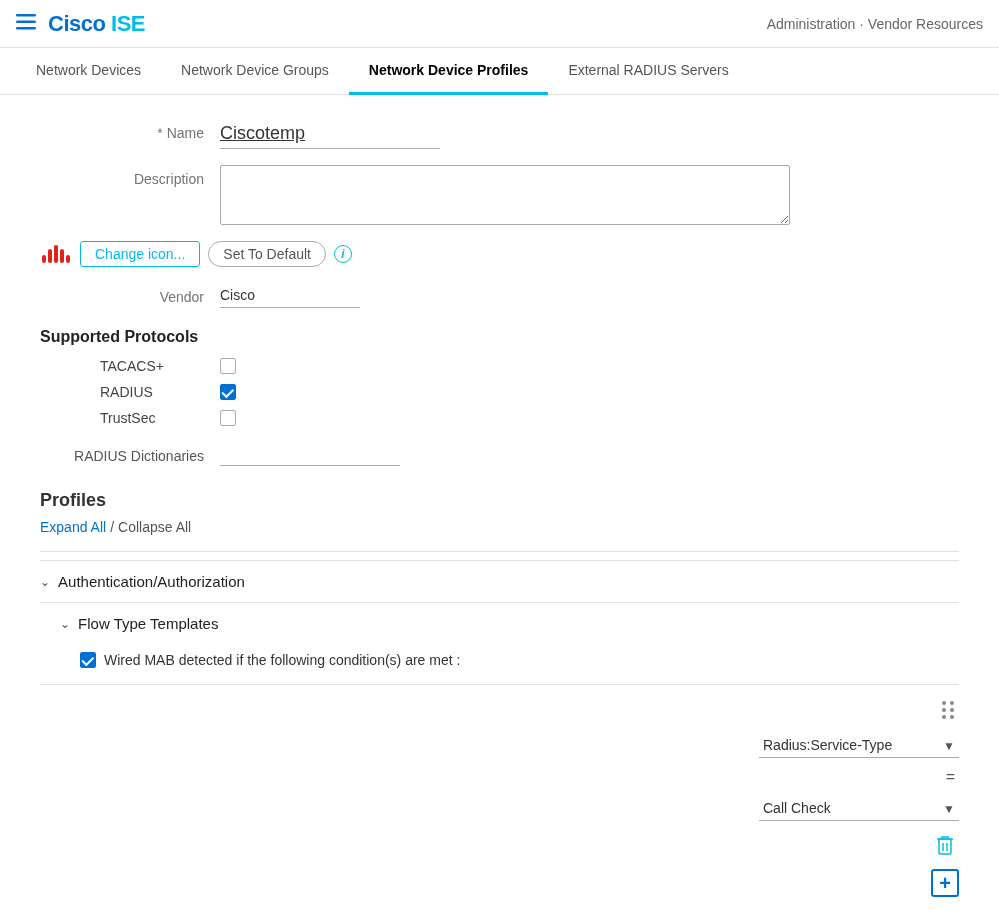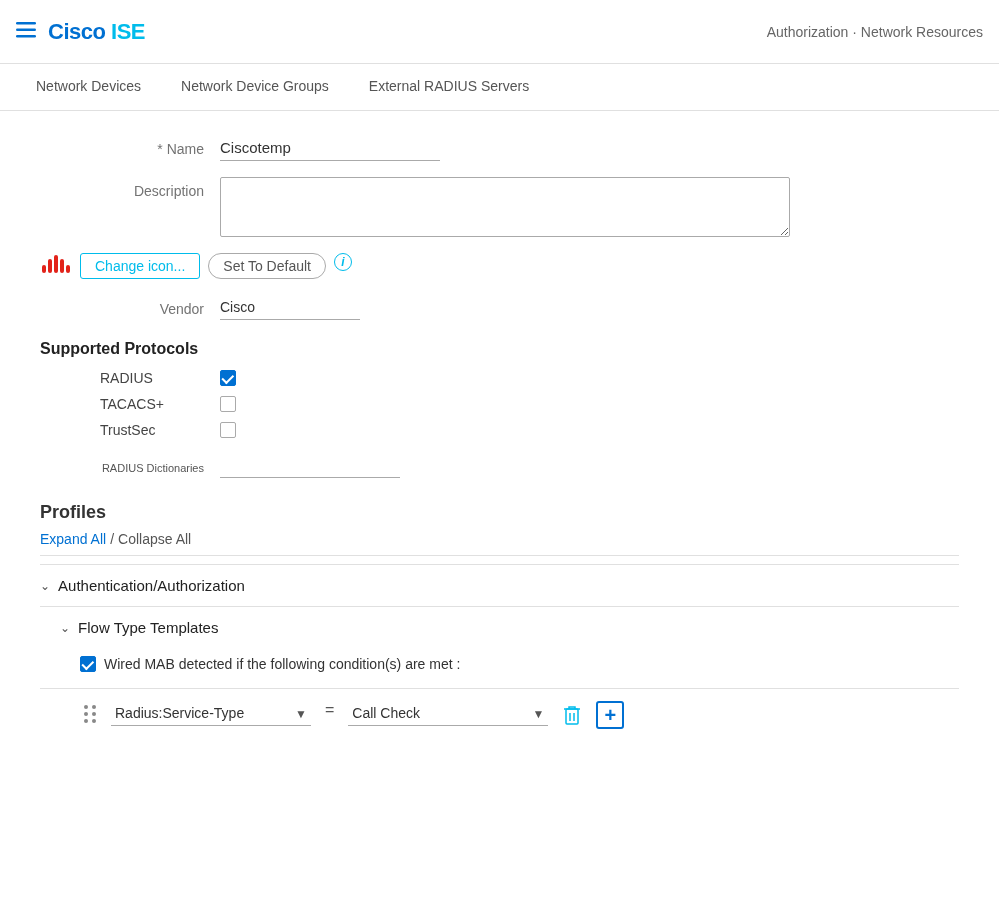--- a/index.html
+++ b/index.html
@@ -3,21 +3,21 @@
   <meta charset="utf-8">
   <style>
     * { box-sizing: border-box; margin: 0; padding: 0; }
     body { font-family: -apple-system, BlinkMacSystemFont, 'Segoe UI', Arial, sans-serif; font-size: 14px; color: #333; background: #fff; }
 
     
     .top-bar {
       display: flex;
       align-items: center;
       padding: 0 16px;
-      height: 64px;
+      height: 48px;
       background: #fff;
       border-bottom: 1px solid #e0e0e0;
     }
     .hamburger {
       cursor: pointer;
       margin-right: 12px;
       color: #0070d2;
       font-size: 20px;
     }
     .logo {
@@ -73,42 +73,43 @@
       padding-top: 6px;
       color: #737373;
       font-size: 14px;
       flex-shrink: 0;
     }
 
     .form-input {
       border: none;
       border-bottom: 1px solid #aaa;
       outline: none;
-      font-size: 15px;
+      font-size: 18px;
       padding: 4px 0;
       width: 220px;
       color: #333;
+      text-decoration: underline;
     }
 
     .form-textarea {
       border: 1px solid #aaa;
       border-radius: 2px;
       outline: none;
       font-size: 14px;
       padding: 6px;
       width: 570px;
       height: 60px;
       resize: vertical;
       color: #333;
     }
 
     
     .icon-row {
       display: flex;
-      align-items: flex-start;
+      align-items: center;
       gap: 8px;
     }
     .cisco-icon {
       display: inline-flex;
       align-items: center;
       justify-content: center;
       width: 32px;
       height: 22px;
     }
     
@@ -212,38 +213,38 @@
       display: flex;
       align-items: center;
       margin: 20px 0;
       padding-left: 0;
     }
     .dict-label {
       width: 180px;
       text-align: right;
       padding-right: 16px;
       color: #555;
-      font-size: 11px;
+      font-size: 14px;
     }
     .dict-underline {
       border-bottom: 1px solid #aaa;
       width: 180px;
       height: 20px;
     }
 
     
     .templates-title {
       font-size: 18px;
       font-weight: 600;
       margin: 24px 0 8px 0;
     }
     .expand-collapse {
       display: flex;
       gap: 4px;
-      margin-bottom: 8px;
+      margin-bottom: 16px;
       font-size: 14px;
     }
     .expand-link {
       color: #0070d2;
       cursor: pointer;
       text-decoration: none;
     }
     .divider-text { color: #555; }
 
     .section-divider {
@@ -283,25 +284,26 @@
       display: flex;
       align-items: center;
       gap: 8px;
       font-size: 14px;
       color: #333;
     }
 
     
     .bottom-row {
       display: flex;
-      align-items: flex-start;
+      align-items: flex-end;
       gap: 10px;
       padding: 12px 0 12px 40px;
       border-top: 1px solid #e0e0e0;
       margin-top: 8px;
+      flex-direction: column;
     }
     .dots-handle {
       display: grid;
       grid-template-columns: repeat(2, 5px);
       gap: 3px;
       cursor: grab;
       padding: 4px;
     }
     .dots-handle span {
       width: 4px;
@@ -372,26 +374,27 @@
   <div class="hamburger">
     <svg width="20" height="16" viewBox="0 0 20 16" fill="#0070d2">
       <rect y="0" width="20" height="2.5" rx="1.25"></rect>
       <rect y="6.5" width="20" height="2.5" rx="1.25"></rect>
       <rect y="13" width="20" height="2.5" rx="1.25"></rect>
     </svg>
   </div>
   <div class="logo">
     <span>Cisco</span><span class="ise"> ISE</span>
   </div>
-  <div class="breadcrumb">Authorization · Network Resources</div>
+  <div class="breadcrumb">Administration · Vendor Resources</div>
 </div>
 
 <div class="tab-bar">
   <div class="tab">Network Devices</div>
   <div class="tab">Network Device Groups</div>
+  <div class="tab active">Network Device Profiles</div>
   <div class="tab">External RADIUS Servers</div>
 </div>
 
 <div class="content">
 
   <div class="form-row">
     <div class="form-label">* Name</div>
     <input class="form-input" type="text" value="Ciscotemp" style="">
   </div>
 
@@ -419,27 +422,27 @@
   </div>
 
   <div class="form-row">
     <div class="form-label">Vendor</div>
     <div class="vendor-value">Cisco</div>
   </div>
 
   <div class="section-title">Supported Protocols</div>
 
   <div class="protocol-row">
+    <div class="protocol-label">TACACS+</div>
+    <div class="checkbox-custom"></div>
+  </div>
+
+  <div class="protocol-row">
     <div class="protocol-label">RADIUS</div>
     <div class="checkbox-custom checked"></div>
-  </div>
-
-  <div class="protocol-row">
-    <div class="protocol-label">TACACS+</div>
-    <div class="checkbox-custom"></div>
   </div>
 
   <div class="protocol-row">
     <div class="protocol-label">TrustSec</div>
     <div class="checkbox-custom"></div>
   </div>
 
   <div class="dict-row">
     <div class="dict-label">RADIUS Dictionaries</div>
     <div class="dict-underline"></div>

